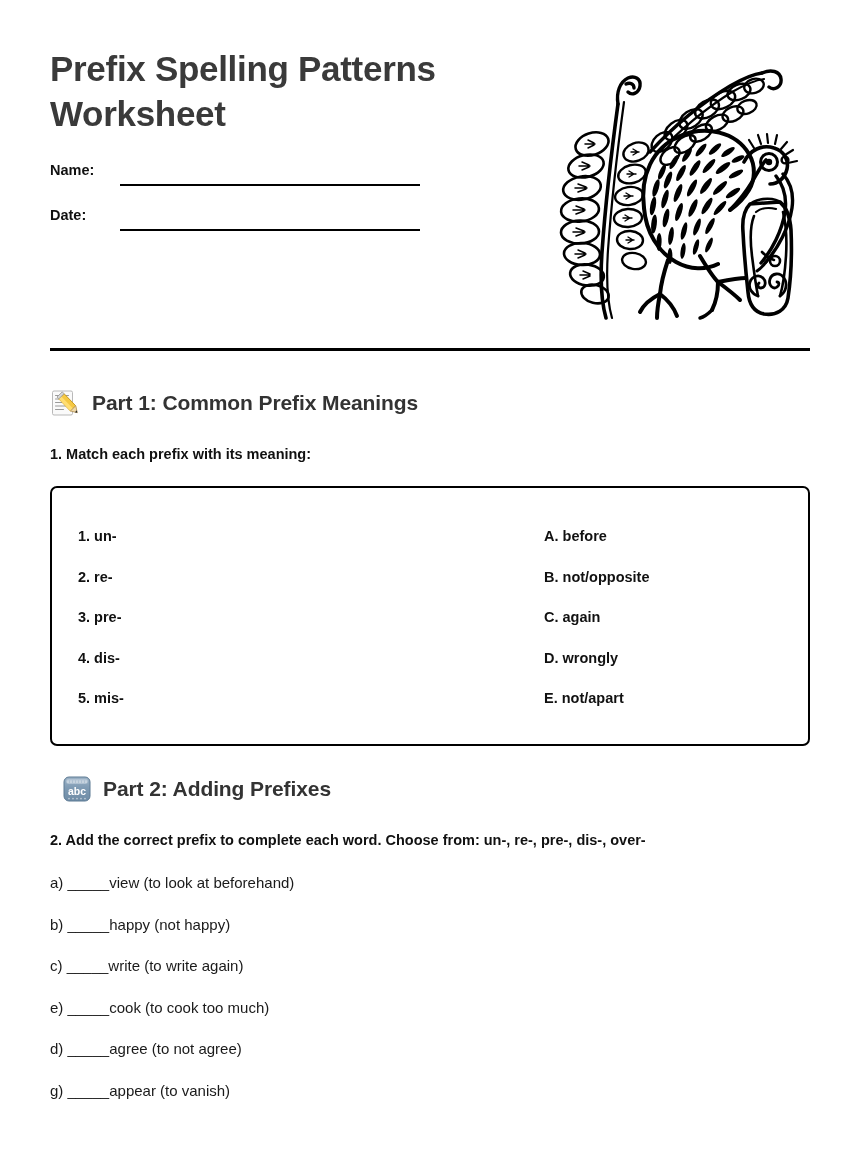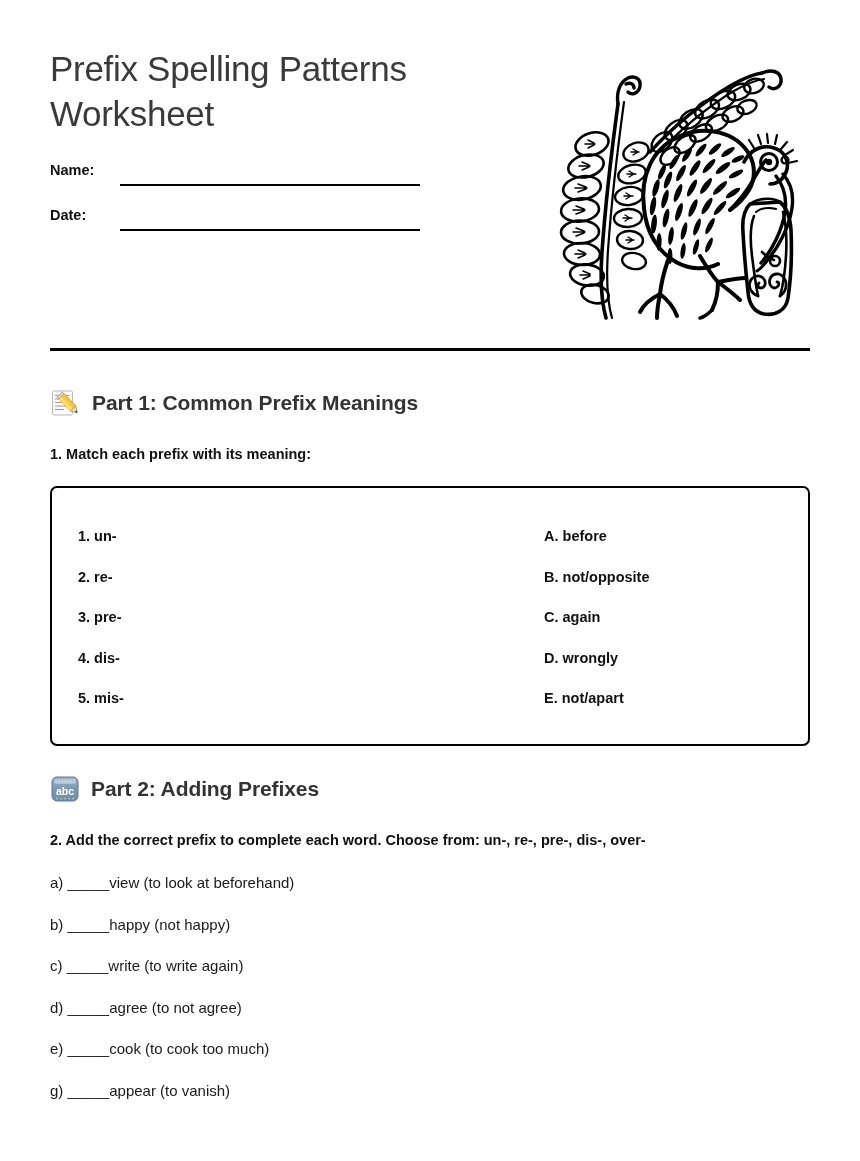--- a/index.html
+++ b/index.html
@@ -28,21 +28,21 @@
     width: 760px;
     height: 286px;
   }
   .title {
     position: absolute;
     left: 0;
     top: 0;
     width: 480px;
     font-size: 35px;
     line-height: 45px;
-    font-weight: normal;
+    font-weight: bold;
     color: #3a3a3a;
     letter-spacing: -0.3px;
   }
   .field-block {
     position: absolute;
     left: 0;
     top: 116px;
     width: 400px;
   }
   .field-row {
@@ -98,21 +98,21 @@
     align-items: center;
     gap: 11px;
   }
   .section-heading .heading-text {
     font-size: 21px;
     font-weight: bold;
     color: #333333;
     letter-spacing: -0.1px;
   }
   #heading-part1 { top: 388px; gap: 12px; }
-  #heading-part2 { top: 774px; }
+  #heading-part2 { top: 774px; margin-left: 12px; }
 
   
   .emoji {
     width: 30px;
     height: 30px;
     flex: 0 0 30px;
     display: block;
   }
   .emoji svg { display: block; width: 30px; height: 30px; }
 
@@ -462,18 +462,18 @@
     </span>
     <span class="heading-text">Part 2: Adding Prefixes</span>
   </div>
 
   <div class="prompt" id="prompt-2">2. Add the correct prefix to complete each word. Choose from: un-, re-, pre-, dis-, over-</div>
 
   <div class="fill-list">
     <div class="fill-item">a) _____view (to look at beforehand)</div>
     <div class="fill-item">b) _____happy (not happy)</div>
     <div class="fill-item">c) _____write (to write again)</div>
+    <div class="fill-item">e) _____cook (to cook too much)</div>
     <div class="fill-item">d) _____agree (to not agree)</div>
-    <div class="fill-item">e) _____cook (to cook too much)</div>
     <div class="fill-item">g) _____appear (to vanish)</div>
   </div>
 
 </div>
 
 </body></html>

